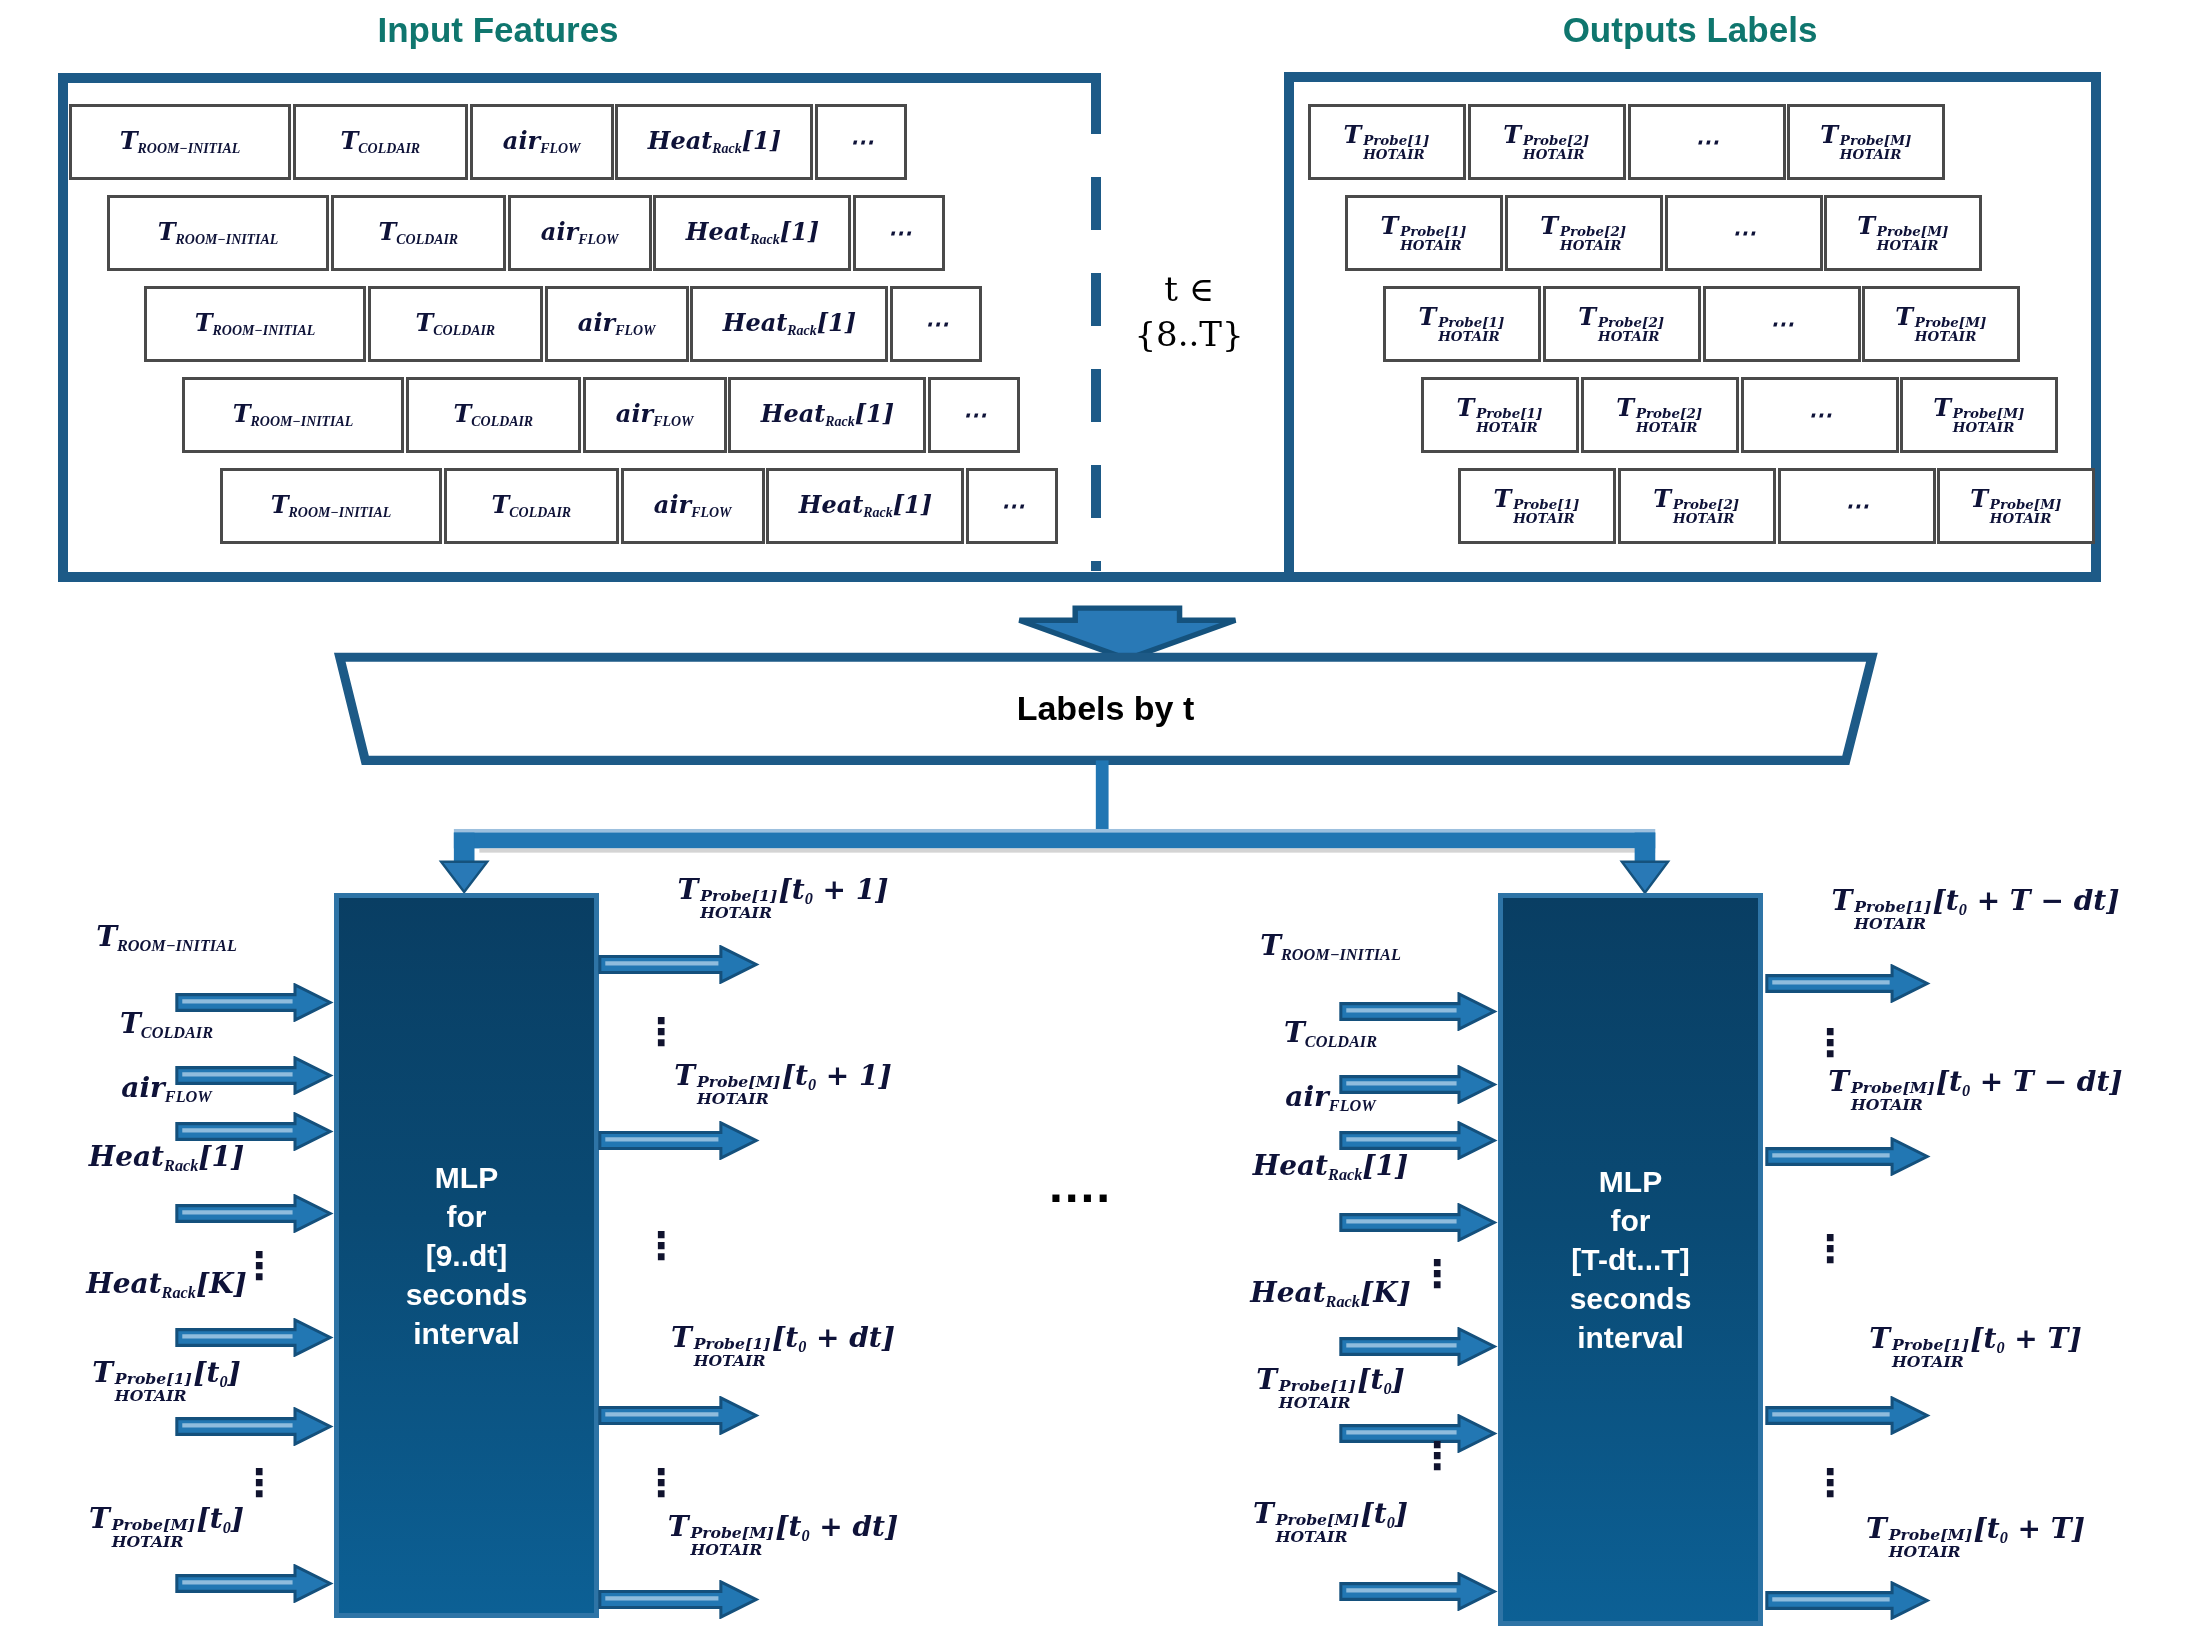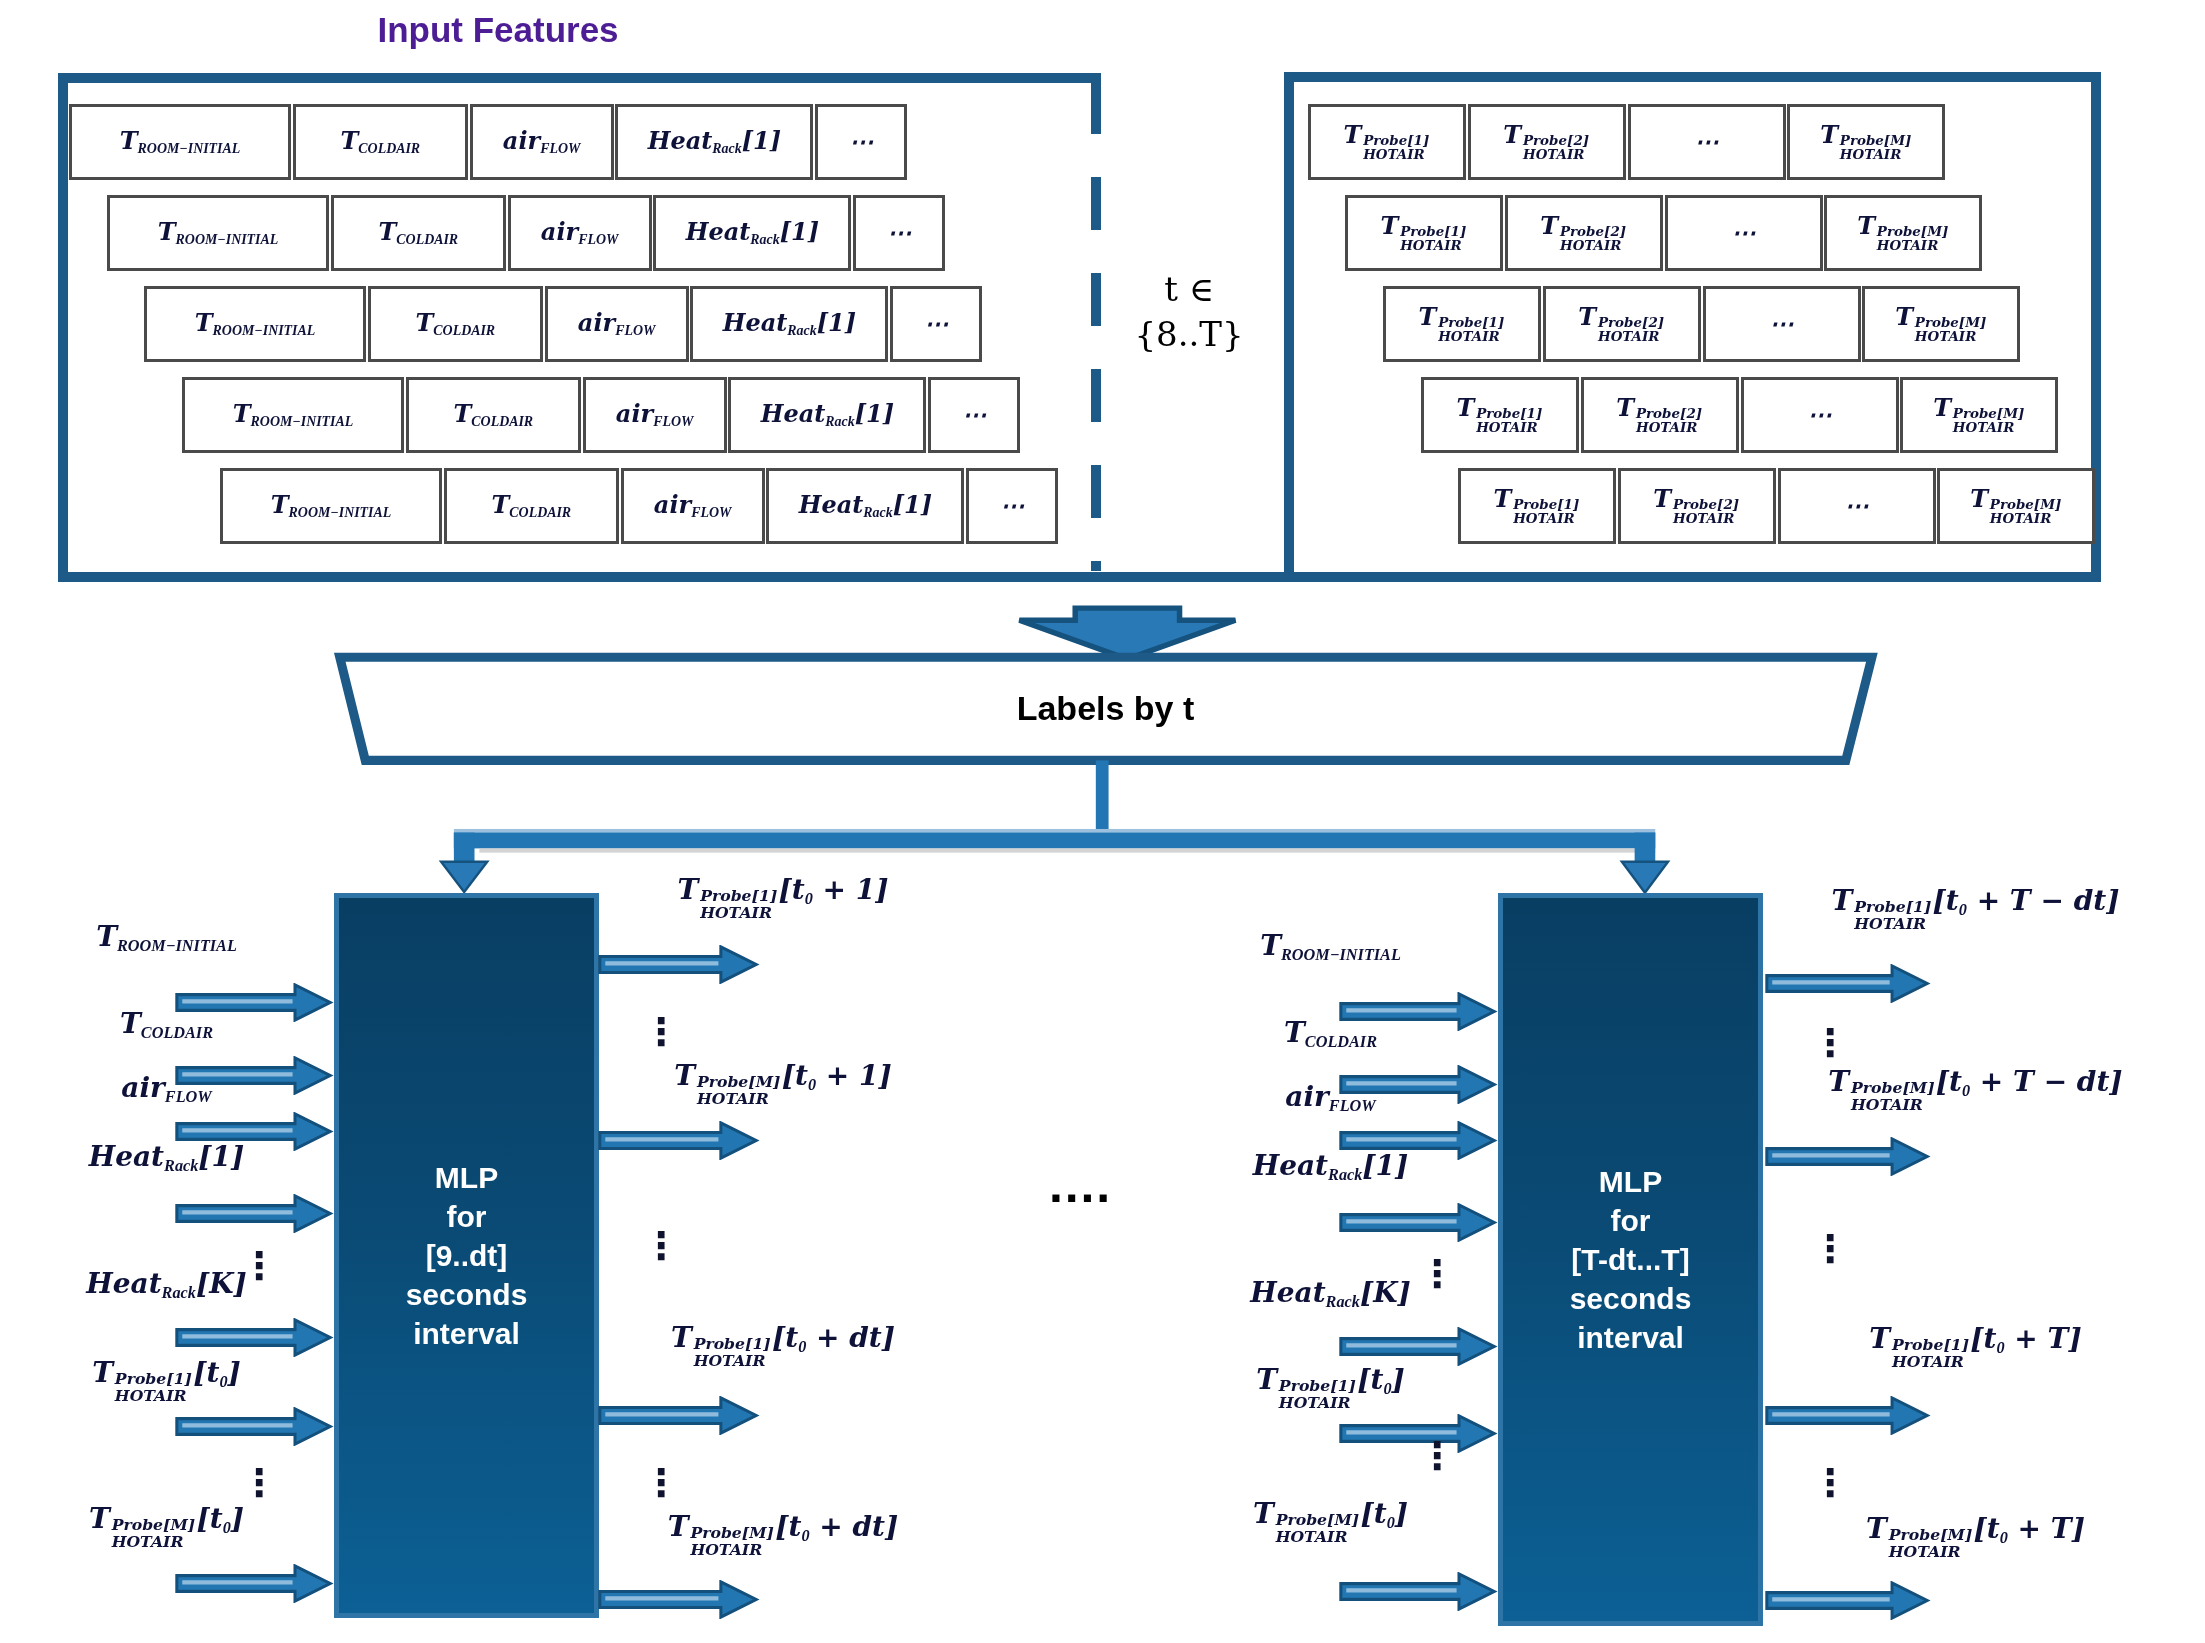--- a/index.html
+++ b/index.html
@@ -5,21 +5,21 @@
   :root{
     --border-blue:#1d5a87;
     --arrow-fill:#2277b3;
     --arrow-stroke:#14507c;
     --ink:#0e1238;
   }
   html,body{margin:0;padding:0;background:#fff;}
   #canvas{position:relative;width:2205px;height:1644px;background:#ffffff;overflow:hidden;
           font-family:"Liberation Sans",sans-serif;}
   .abs{position:absolute;}
-  .title{font-size:35px;font-weight:800;color:#4c1d95;text-align:center;letter-spacing:0px;}
+  .title{font-size:35px;font-weight:800;color:#0f766e;text-align:center;letter-spacing:0px;}
   .bar{background:var(--border-blue);}
   .dashedline{background:repeating-linear-gradient(180deg,var(--border-blue) 0 53px,transparent 53px 96px);}
   .math{font-family:"DejaVu Serif","Liberation Serif",serif;font-style:italic;font-weight:700;color:var(--ink);line-height:1.05;}
   .math sub{font-size:.58em;vertical-align:-0.28em;letter-spacing:0;font-family:Liberation Serif, serif;}
   .stack{display:inline-flex;flex-direction:column;font-size:.56em;line-height:1.08;vertical-align:-0.12em;text-align:left;margin-left:1.8px;margin-right:1.2px;}
   .row{position:absolute;display:flex;}
   .cell{border:3px solid #4a4a4a;background:#fff;display:flex;align-items:center;justify-content:center;
         margin-right:1.8px;box-sizing:border-box;}
   .cell .math{font-size:24px;}
   .portlabel{position:absolute;text-align:center;font-size:28px;white-space:nowrap;}
@@ -32,20 +32,21 @@
   .trange{font-family:"DejaVu Serif","Liberation Serif",serif;font-size:34px;color:#000;text-align:center;line-height:1.32;}
   .middots{font-size:50px;font-weight:800;color:#000;letter-spacing:1.8px;font-family:"Liberation Sans",sans-serif;}
   svg{display:block;}
 </style>
 </head>
 <body>
 
 <div id="canvas">
 
   <div class="abs title" style="left:240px;top:9.7px;width:516px;">Input Features</div>
+  <div class="abs title" style="left:1432px;top:9.7px;width:516px;">Outputs Labels</div>
 
   <div class="abs bar" style="left:58px;top:73px;width:1043px;height:9.7px;"></div>
   <div class="abs bar" style="left:58px;top:73px;width:9.7px;height:509px;"></div>
 
   <div class="abs bar" style="left:58px;top:572px;width:2043px;height:9.7px;"></div>
 
   <div class="abs dashedline" style="left:1091px;top:81px;width:9.7px;height:490px;"></div>
 
   <div class="abs bar" style="left:1284px;top:72px;width:817px;height:9.7px;"></div>
   <div class="abs bar" style="left:1284px;top:72px;width:9.7px;height:510px;"></div>

